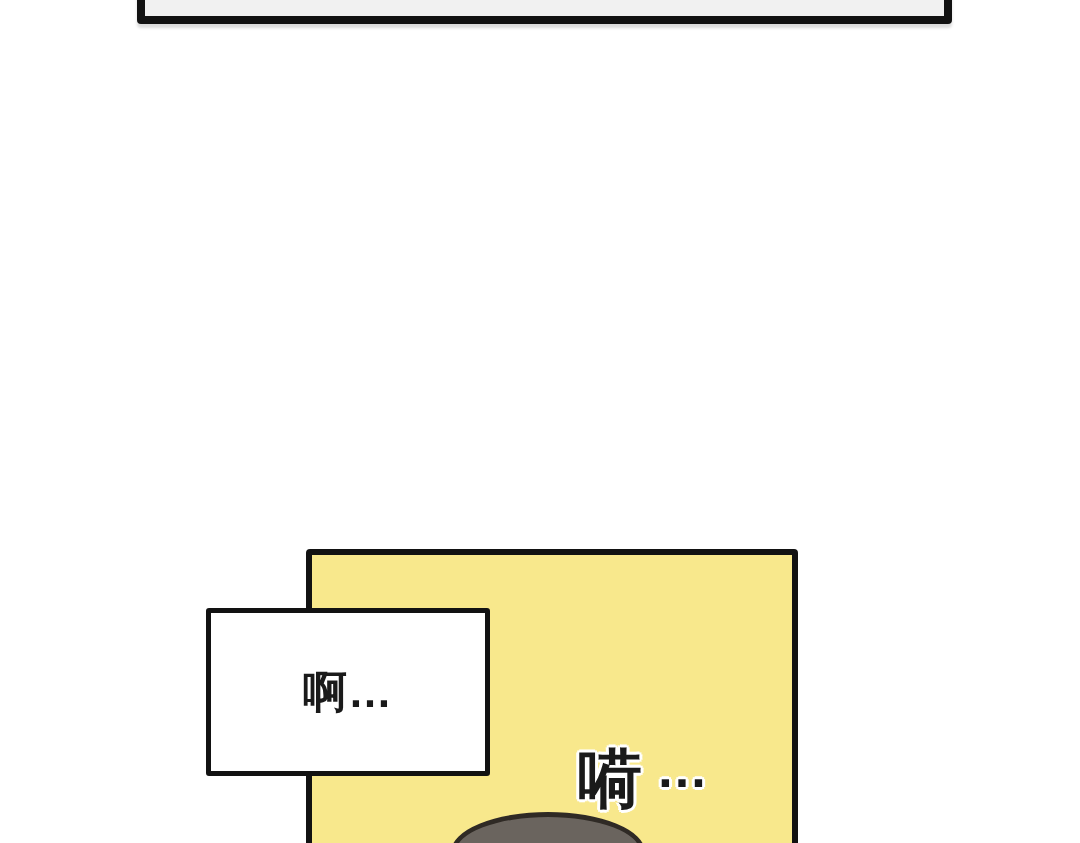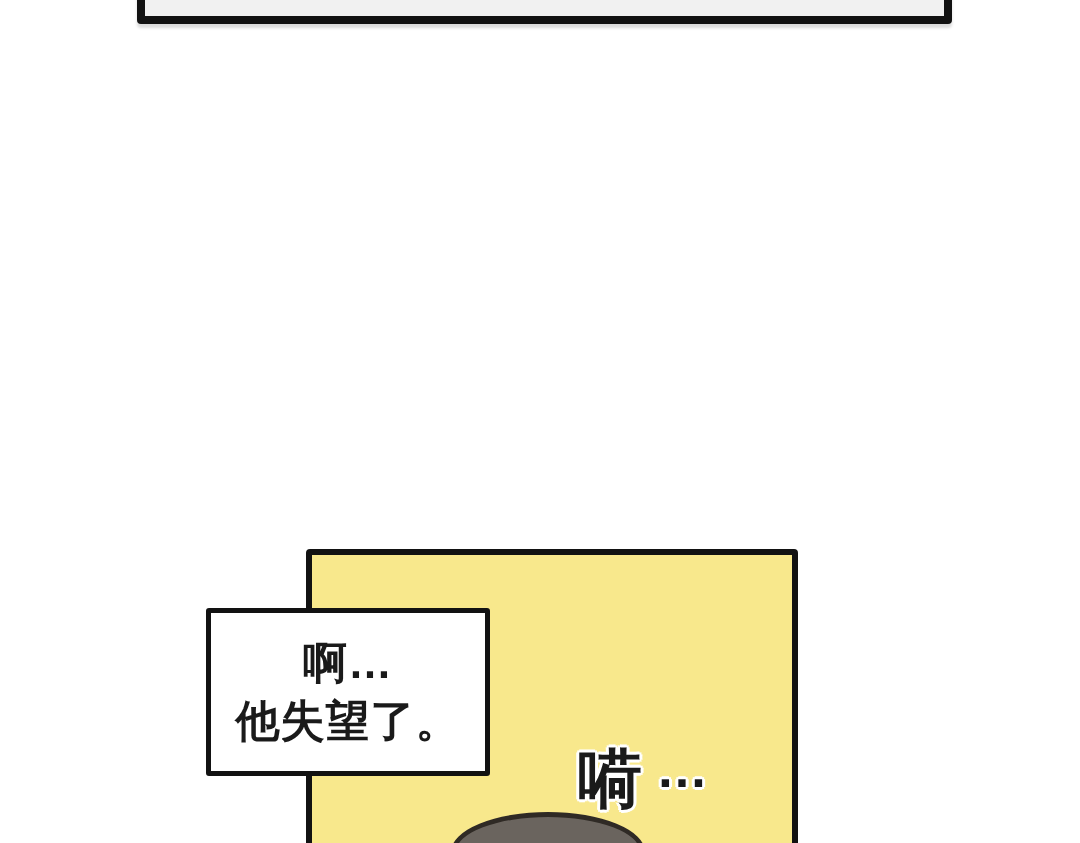--- a/index.html
+++ b/index.html
@@ -88,20 +88,19 @@
 
   <div class="panel panel-top"></div>
 
   <div class="panel panel-main">
 
     <div class="head-top"></div>
   </div>
 
   <div class="narration-box">
     <span>啊…</span>
-    <span>他失望了。</span>
   </div>
 
   <div class="sfx">
     <span>嗬</span><span class="ellipsis">…</span>
   </div>
 
 </div>
 
 </body></html>

